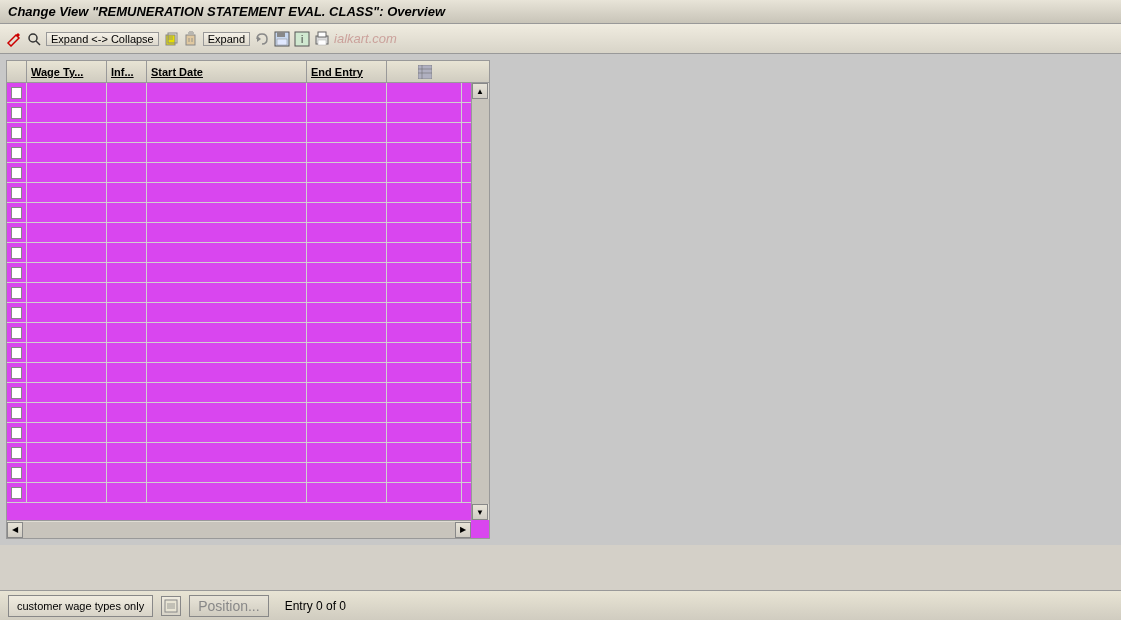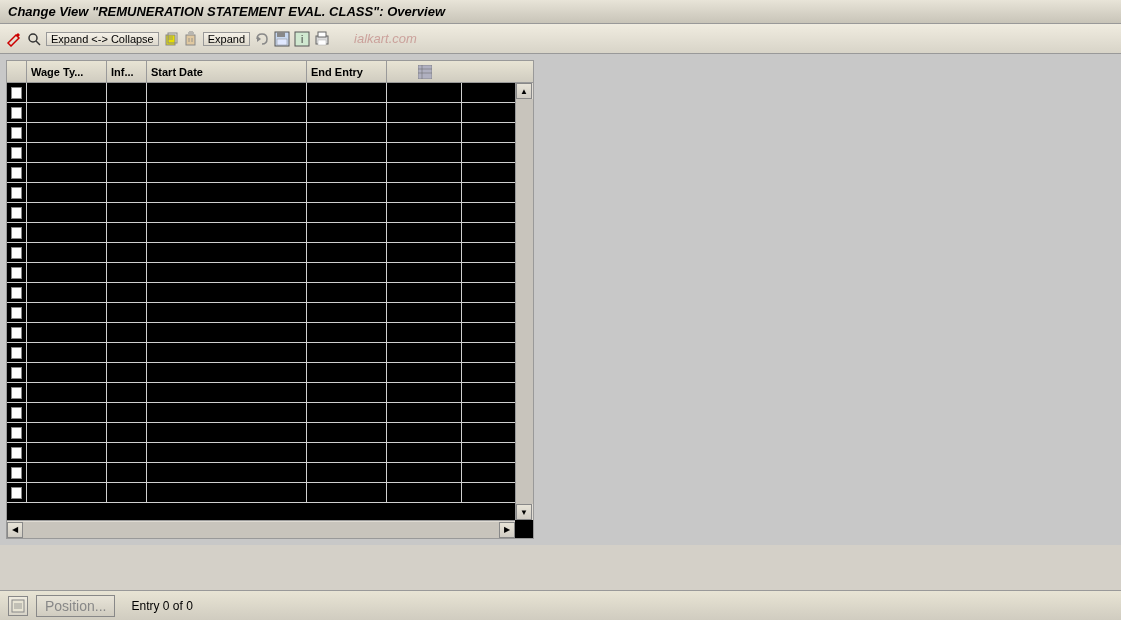--- a/index.html
+++ b/index.html
@@ -55,26 +55,27 @@
 
     .main-content {
       background: #c8c8c8;
       padding: 6px;
       height: calc(100% - 95px);
       display: flex;
       flex-direction: column;
     }
 
     .table-container {
-      background: #000000;
+      background: #d946ef;
       border: 1px solid #999;
       flex: 1;
       overflow: hidden;
       position: relative;
-      width: 528px;
+      width: 484px;
+      text-decoration: underline;
     }
 
     .table-header {
       display: grid;
       grid-template-columns: 20px 80px 40px 160px 80px 75px 18px;
       background: linear-gradient(to bottom, #e8e4d4, #d0ccc0);
       border-bottom: 1px solid #999;
       height: 22px;
     }
 
@@ -287,21 +288,21 @@
   </div>
 
   <div class="toolbar-icon" style="cursor:pointer;">
     <svg width="16" height="16" viewBox="0 0 16 16">
       <rect x="2" y="5" width="12" height="8" fill="#ddd" stroke="#666" stroke-width="1"></rect>
       <rect x="4" y="1" width="8" height="5" fill="#fff" stroke="#666" stroke-width="1"></rect>
       <rect x="4" y="9" width="8" height="5" fill="#fff" stroke="#aaa" stroke-width="0.5"></rect>
     </svg>
   </div>
 
-  <div class="watermark" style="position:relative; left:auto; top:auto; transform:none; color:rgba(180,100,100,0.5); font-size:13px; margin-left:20px;">
+  <div class="watermark" style="position:relative; left:auto; top:auto; transform:none; color:rgba(180,100,100,0.5); font-size:13px; margin-left:0;">
     <span>ialkart.com</span>
   </div>
 </div>
 
 <div class="main-content" style="position:relative; height: calc(620px - 95px - 34px);">
   <div class="table-container">
 
     <div class="table-header">
       <div class="th"></div>
       <div class="th">
@@ -548,20 +549,23 @@
 
     <div style="position:absolute; bottom:0; left:0; right:18px; height:18px; background:#e0dcd4; border-top:1px solid #999; display:flex; align-items:center;">
       <div class="h-scroll-btn">◀</div>
       <div style="flex:1; height:16px; background:#c8c4bc;"></div>
       <div class="h-scroll-btn">▶</div>
     </div>
   </div>
 </div>
 
 <div class="status-bar">
+  <button class="status-btn">
+    <span>customer wage types only</span>
+  </button>
   <div class="status-icon">
     <svg width="14" height="14" viewBox="0 0 14 14">
       <rect x="1" y="1" width="12" height="12" fill="#e8e4d4" stroke="#888" stroke-width="1"></rect>
       <line x1="3" y1="5" x2="11" y2="5" stroke="#888" stroke-width="0.8"></line>
       <line x1="3" y1="7" x2="11" y2="7" stroke="#888" stroke-width="0.8"></line>
       <line x1="3" y1="9" x2="11" y2="9" stroke="#888" stroke-width="0.8"></line>
     </svg>
   </div>
   <button class="position-btn">
     <span>Position...</span>

